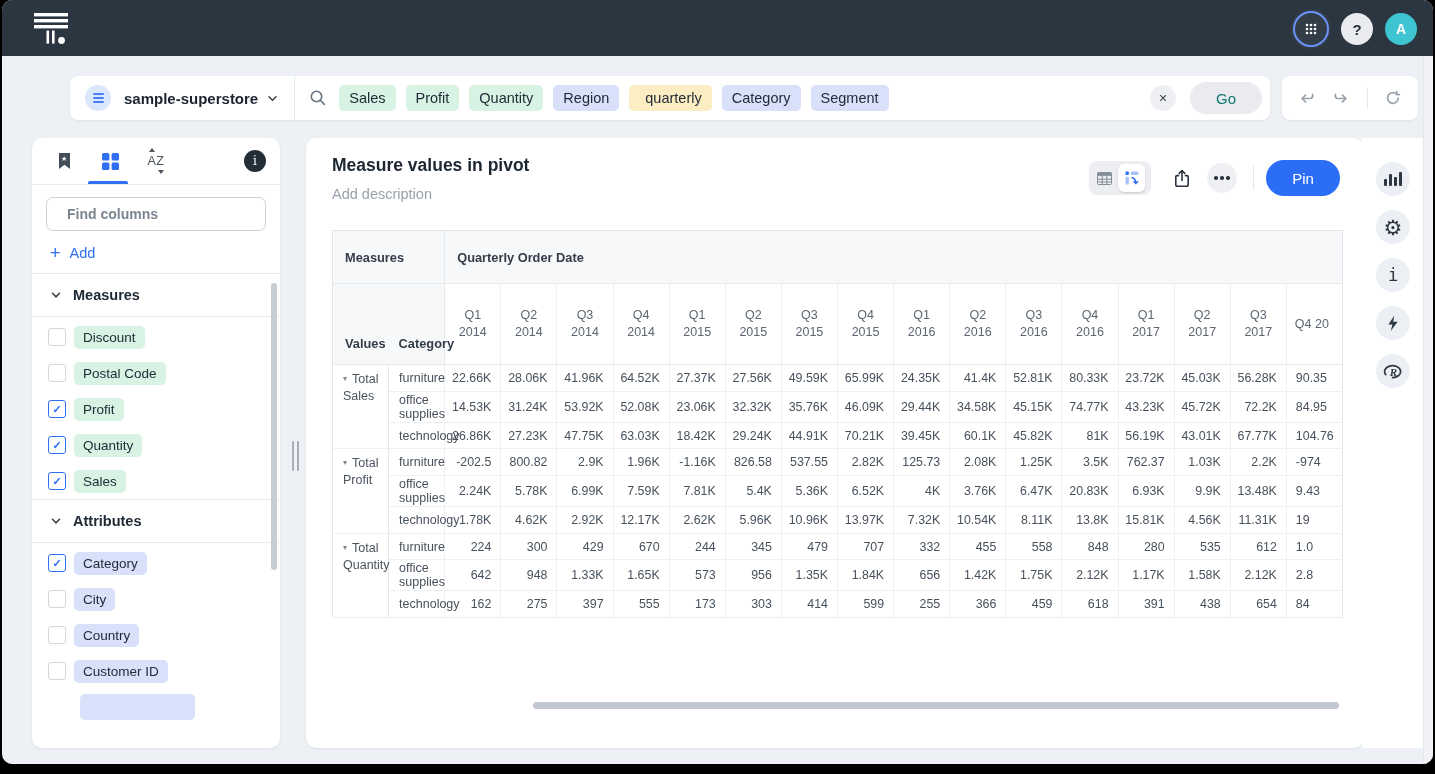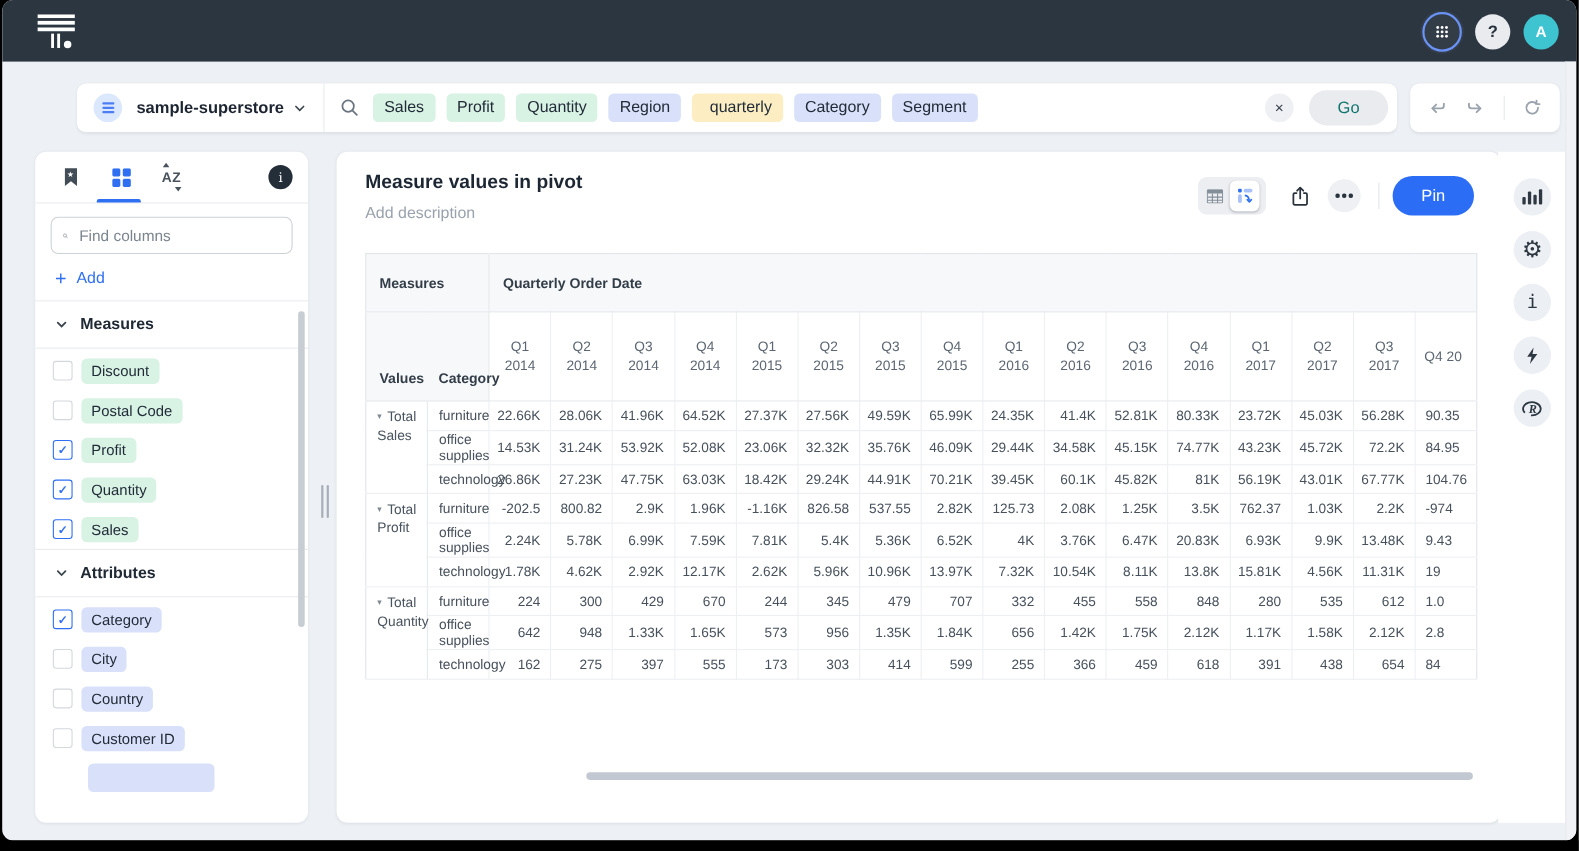--- a/index.html
+++ b/index.html
@@ -36,31 +36,31 @@
   .undo-card{position:absolute;left:1280px;top:76px;width:136px;height:44px;background:#fff;border-radius:8px;
     display:flex;align-items:center;justify-content:space-evenly;box-shadow:0 1px 3px rgba(20,30,40,.07);}
   .undo-card .vsep{width:1px;height:22px;background:#e6e9ec;}
   
   .sidebar{position:absolute;left:30px;top:138px;width:248px;height:610px;background:#fff;border-radius:10px;
     overflow:hidden;box-shadow:0 1px 3px rgba(20,30,40,.07);}
   .tabs{position:relative;height:46px;border-bottom:1px solid #e9ebee;display:flex;align-items:center;
     padding-left:22px;gap:26px;}
   .tab{width:20px;height:20px;display:flex;align-items:center;justify-content:center;position:relative;}
   .tab-underline{position:absolute;left:56px;bottom:0;width:40px;height:3px;background:#2f6ff2;border-radius:2px 2px 0 0;}
-  .az{font-size:12.5px;font-weight:bold;color:#49535d;letter-spacing:.5px;position:relative;}
+  .az{font-size:12.5px;font-weight:normal;color:#49535d;letter-spacing:.5px;position:relative;}
   .az::before{content:'';position:absolute;top:-6px;left:1px;border-left:3px solid transparent;
     border-right:3px solid transparent;border-bottom:4px solid #49535d;}
   .az::after{content:'';position:absolute;bottom:-6px;right:0;border-left:3px solid transparent;
     border-right:3px solid transparent;border-top:4px solid #49535d;}
   .info-circ{position:absolute;right:14px;top:12px;width:22px;height:22px;background:#242e38;color:#fff;
     font-family:"DejaVu Serif",serif;font-size:12px;}
   .find-wrap{margin:12px 14px 0 14px;height:32px;border:1px solid #ccd2d8;border-radius:7px;
     display:flex;align-items:center;padding:0 10px;gap:8px;}
   .find-wrap input{border:none;outline:none;flex:1;font-size:14px;color:#1d4ed8;
-    font-family:"Liberation Sans",sans-serif;background:transparent;}
+    font-family:"Liberation Sans",sans-serif;background:transparent;font-weight:bold;}
   .find-wrap input::placeholder{color:#7b858f;}
   .add-row{display:flex;align-items:center;gap:9px;margin:14px 0 12px 18px;color:#2f6ff2;font-size:14.5px;cursor:pointer;}
   .add-row .plus{font-size:18px;line-height:14px;}
   .sec-h{height:42px;display:flex;align-items:center;gap:11px;padding-left:18px;
     border-top:1px solid #e9ebee;border-bottom:1px solid #e9ebee;}
   .sec-h + .frow{margin-top:2px;}
   .sec-t{font-size:14.5px;font-weight:bold;color:#202a35;}
   .frow{height:36px;display:flex;align-items:center;padding-left:16px;}
   .cb{width:16px;height:16px;border:1.5px solid #d3d8dd;border-radius:3px;background:#fff;flex:none;
     display:flex;align-items:center;justify-content:center;font-size:11px;color:#fff;}

